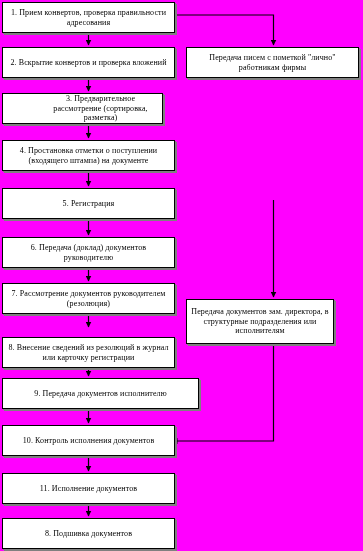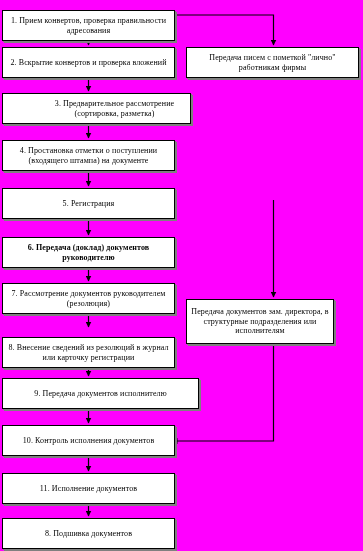--- a/index.html
+++ b/index.html
@@ -79,41 +79,41 @@
       <line x1="88.5" y1="504" x2="88.5" y2="516" marker-end="url(#arrow-down)"></line>
 
       <path d="M175,15 L273.5,15 L273.5,45" marker-end="url(#arrow-down)"></path>
 
       <line x1="273.5" y1="200" x2="273.5" y2="297" marker-end="url(#arrow-down)"></line>
 
       <path d="M273.5,344 L273.5,441 L177,441" marker-end="url(#arrow-left)"></path>
     </g>
   </svg>
 
-  <div class="node" style="left:2px; top:2px; width:173px; height:31px;margin-top:8px;">
+  <div class="node" style="left:2px; top:2px; width:173px; height:31px;">
     <span class="node-label">1. Прием конвертов, проверка правильности адресования</span>
   </div>
 
   <div class="node" style="left:2px; top:47px; width:173px; height:31px;">
     <span class="node-label">2. Вскрытие конвертов и проверка вложений</span>
   </div>
 
-  <div class="node" style="left:2px; top:93px; width:189px; height:31px;padding-left:39px;">
+  <div class="node" style="left:2px; top:93px; width:161px; height:31px;padding-left:39px;">
     <span class="node-label">3. Предварительное рассмотрение (сортировка, разметка)</span>
   </div>
 
   <div class="node" style="left:2px; top:140px; width:173px; height:31px;">
     <span class="node-label">4. Простановка отметки о поступлении (входящего штампа) на документе</span>
   </div>
 
   <div class="node" style="left:2px; top:188px; width:173px; height:31px;">
     <span class="node-label">5. Регистрация</span>
   </div>
 
-  <div class="node" style="left:2px; top:237px; width:173px; height:31px;font-weight:bold;">
+  <div class="node" style="left:2px; top:237px; width:173px; height:31px;">
     <span class="node-label">6. Передача (доклад) документов руководителю</span>
   </div>
 
   <div class="node" style="left:2px; top:283px; width:173px; height:31px;">
     <span class="node-label">7. Рассмотрение документов руководителем (резолюция)</span>
   </div>
 
   <div class="node" style="left:2px; top:329px; width:173px; height:31px;margin-top:8px;">
     <span class="node-label">8. Внесение сведений из резолюций в журнал или карточку регистрации</span>
   </div>

